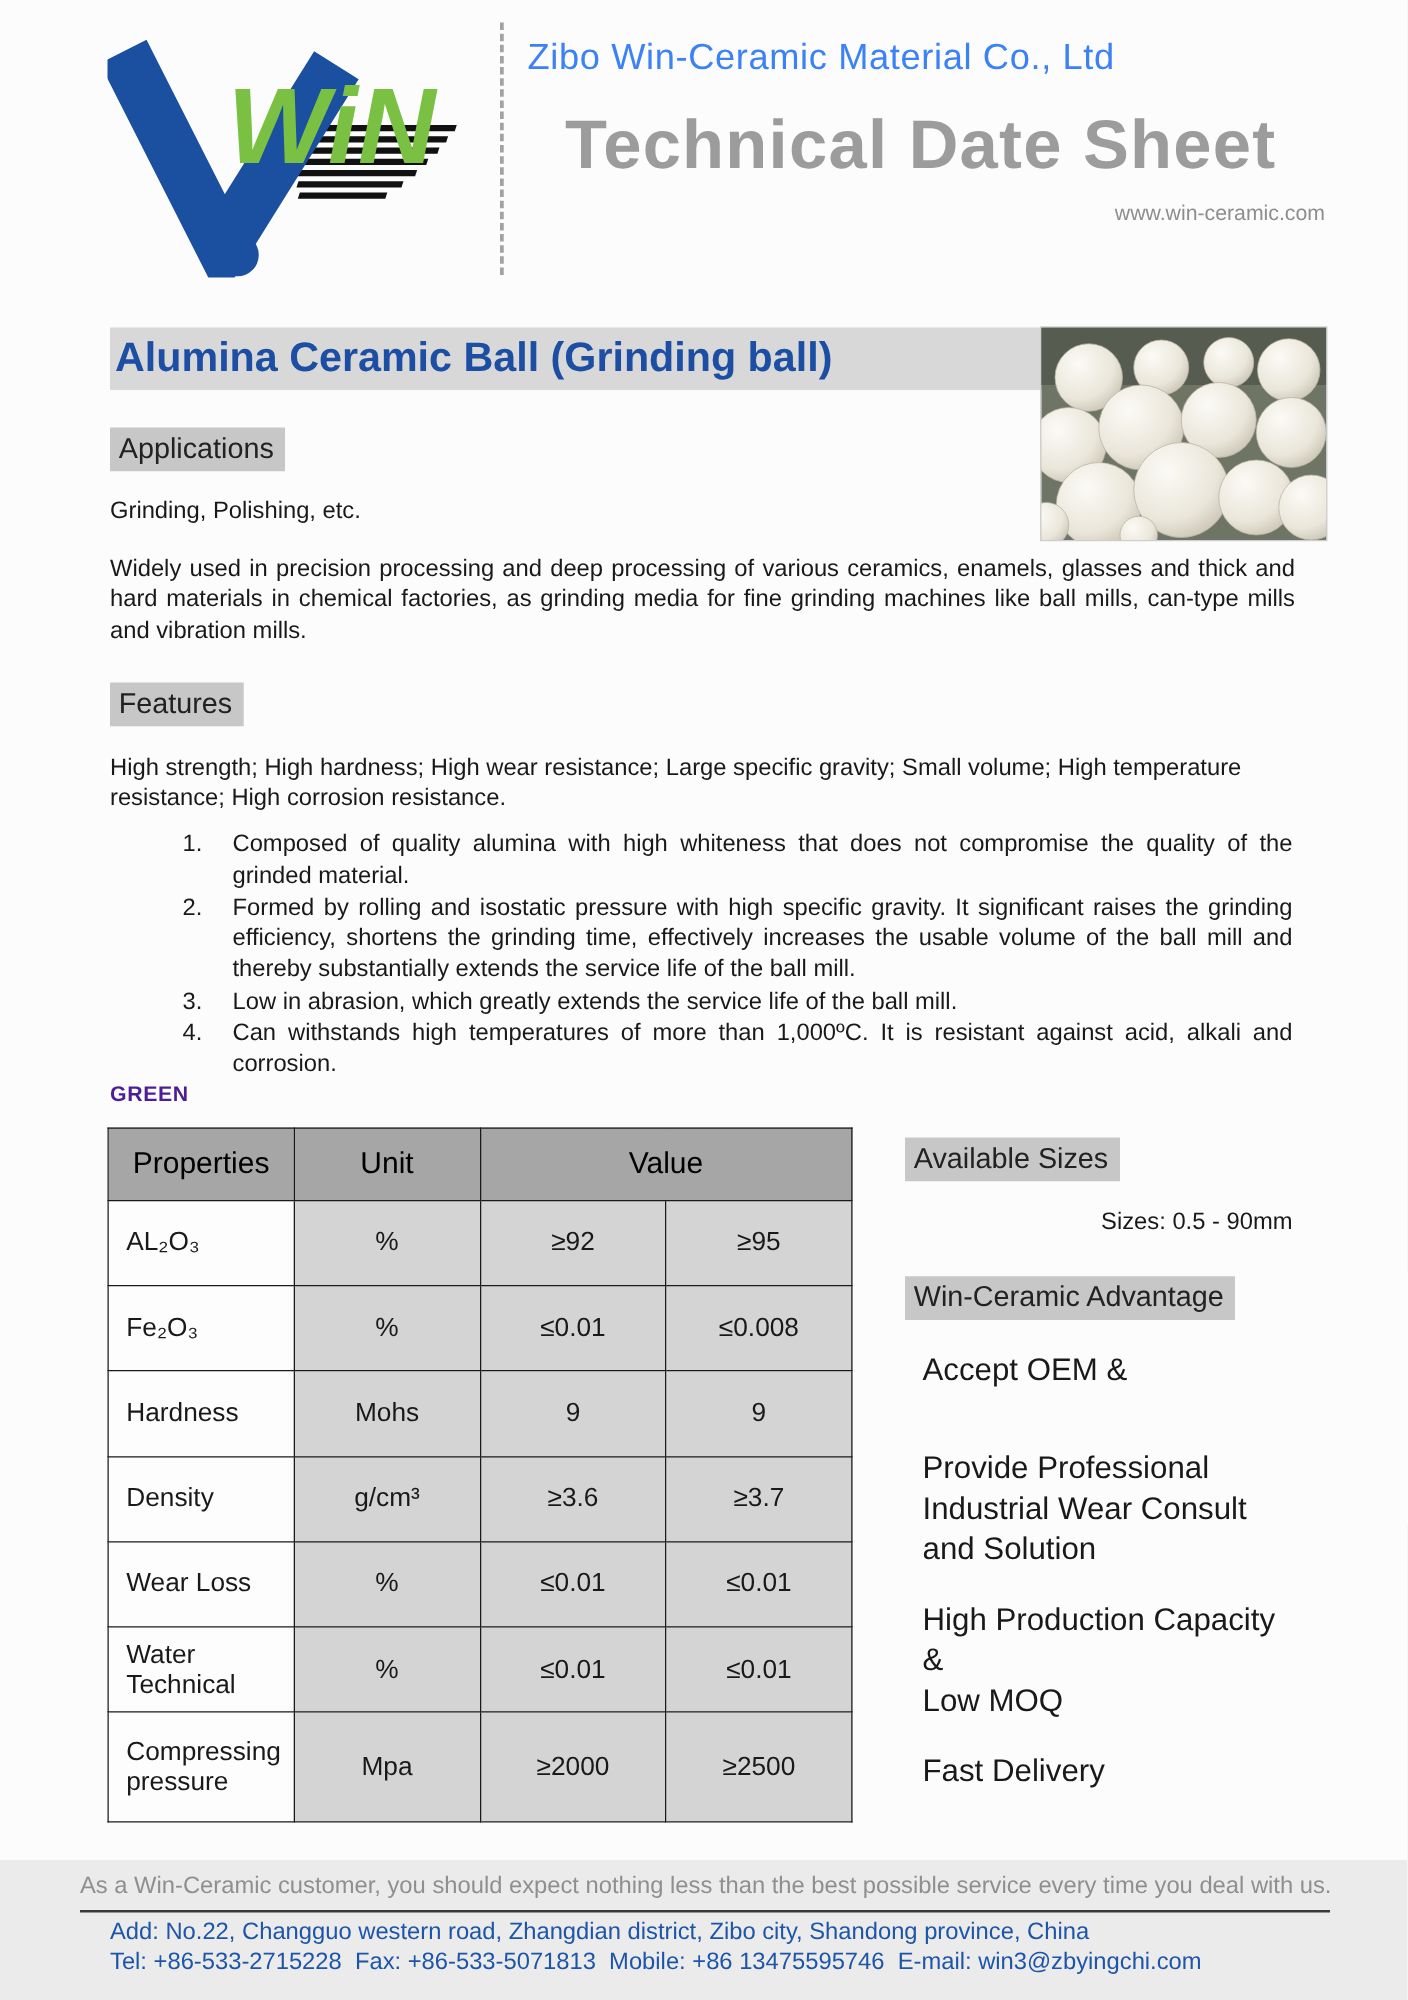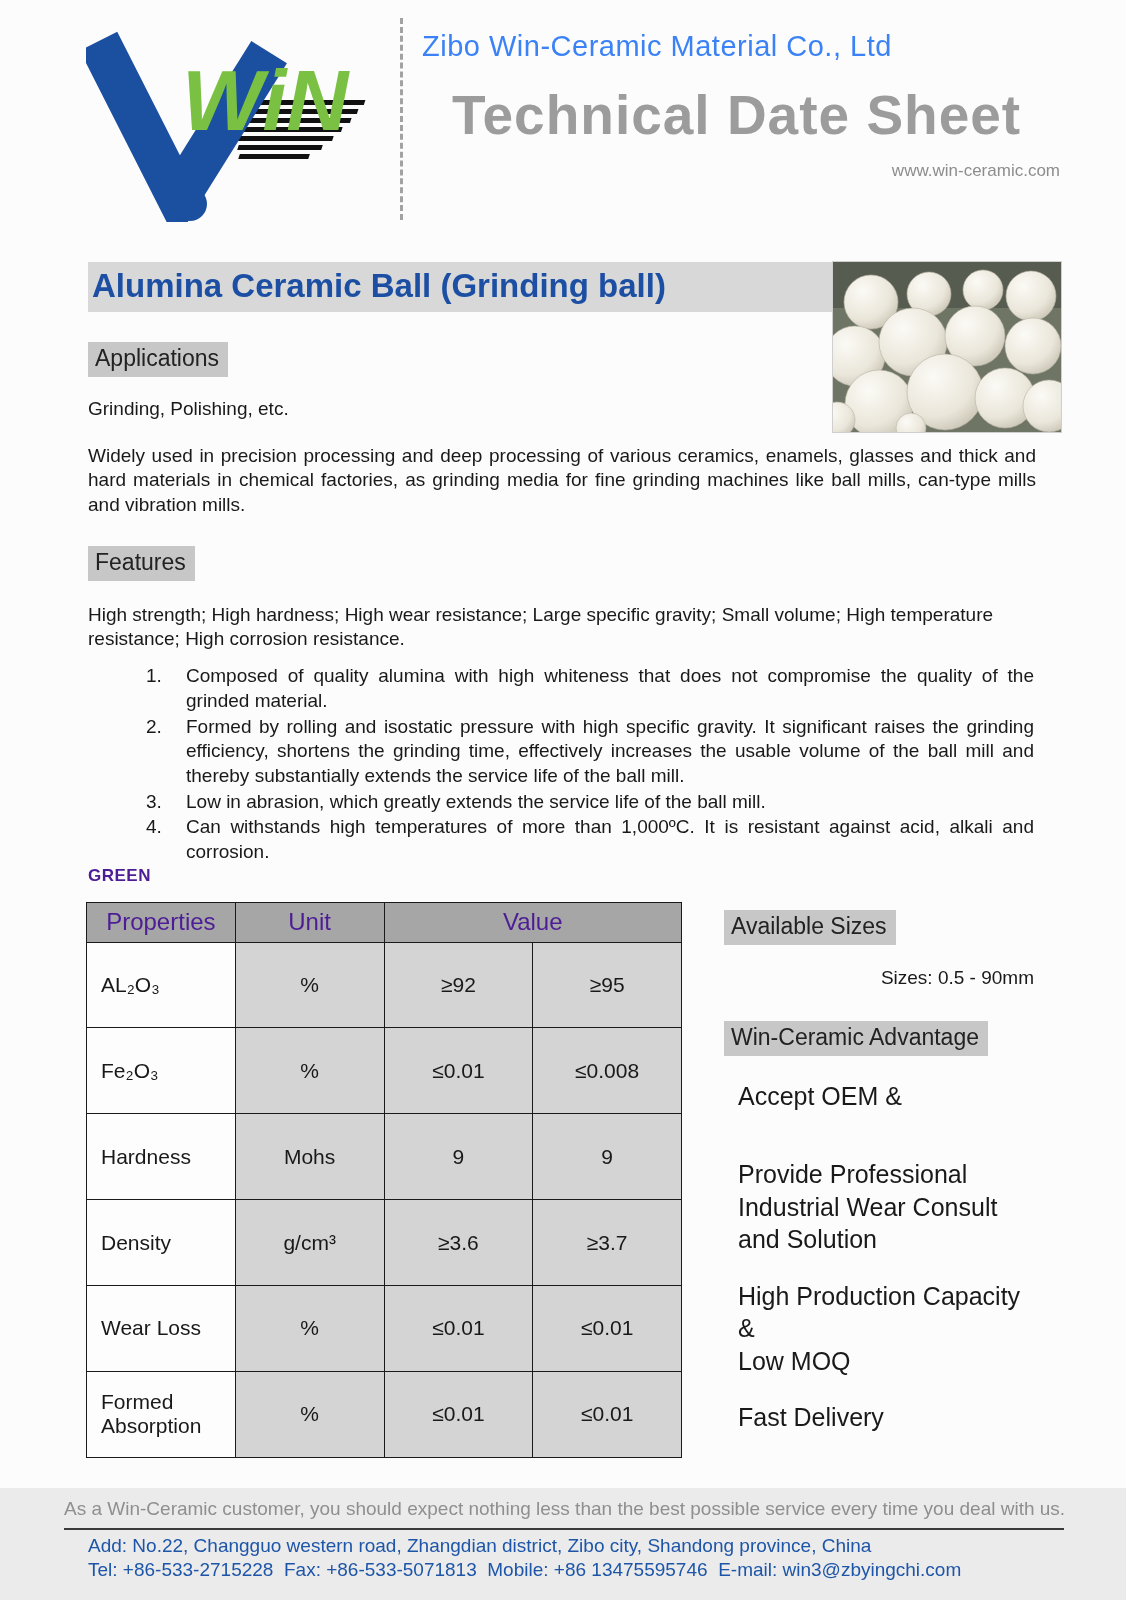--- a/index.html
+++ b/index.html
@@ -32,21 +32,21 @@
   .p-feat-intro { margin-top:22px; }
   .olist { margin-top:12px; padding-left:58px; padding-right:2px; }
   .orow { display:flex; gap:16px; margin-bottom:1px; }
   .onum { width:24px; flex:none; font-size:19px; line-height:1.3; }
   .otext { flex:1; }
   .green-label { font-size:17px; font-weight:bold; color:#4c1d95; letter-spacing:.5px; }
   
   .columns { display:flex; gap:42px; margin-top:16px; margin-left:-2px; }
   table.props { border-collapse:collapse; width:596px; table-layout:fixed; }
   table.props th, table.props td { border:1px solid #1a1a1a; }
-  table.props th { background:#a6a6a6; height:40px; font-size:24px; font-weight:normal; color:#4c1d95; }
+  table.props th { background:#a6a6a6; height:58px; font-size:24px; font-weight:normal; color:#000000; }
   table.props td { height:58px; font-size:21px; }
   td.prop { background:#fdfdfd; text-align:left; padding-left:14px; width:207px; }
   td.unit { background:#d4d4d4; text-align:center; width:128px; }
   td.val  { background:#d4d4d4; text-align:center; width:130px; }
   tr.tall td { height:74px; }
   
   .sidebar { width:310px; padding-top:8px; }
   .sb-sizes { margin:22px 0 0 14px; font-size:19px;text-align:right; }
   .sb-adv-head { margin-top:32px; }
   .sb-items { margin:24px 0 0 14px; }
@@ -195,24 +195,30 @@
             <td class="val">≥3.6</td>
             <td class="val">≥3.7</td>
           </tr>
           <tr>
             <td class="prop">Wear Loss</td>
             <td class="unit">%</td>
             <td class="val">≤0.01</td>
             <td class="val">≤0.01</td>
           </tr>
           <tr>
-            <td class="prop">Formed Absorption</td>
-            <td class="unit">%</td>
-            <td class="val">≤0.01</td>
-            <td class="val">≤0.01</td>
+            <td class="prop">Water Technical</td>
+            <td class="unit">%</td>
+            <td class="val">≤0.01</td>
+            <td class="val">≤0.01</td>
+          </tr>
+          <tr class="tall">
+            <td class="prop">Compressing pressure</td>
+            <td class="unit">Mpa</td>
+            <td class="val">≥2000</td>
+            <td class="val">≥2500</td>
           </tr>
         </tbody>
       </table>
 
       <div class="sidebar">
         <span class="h2">Available Sizes</span>
         <div class="sb-sizes">Sizes: 0.5 - 90mm</div>
         <div class="sb-adv-head">
           <span class="h2">Win-Ceramic Advantage</span>
         </div>

